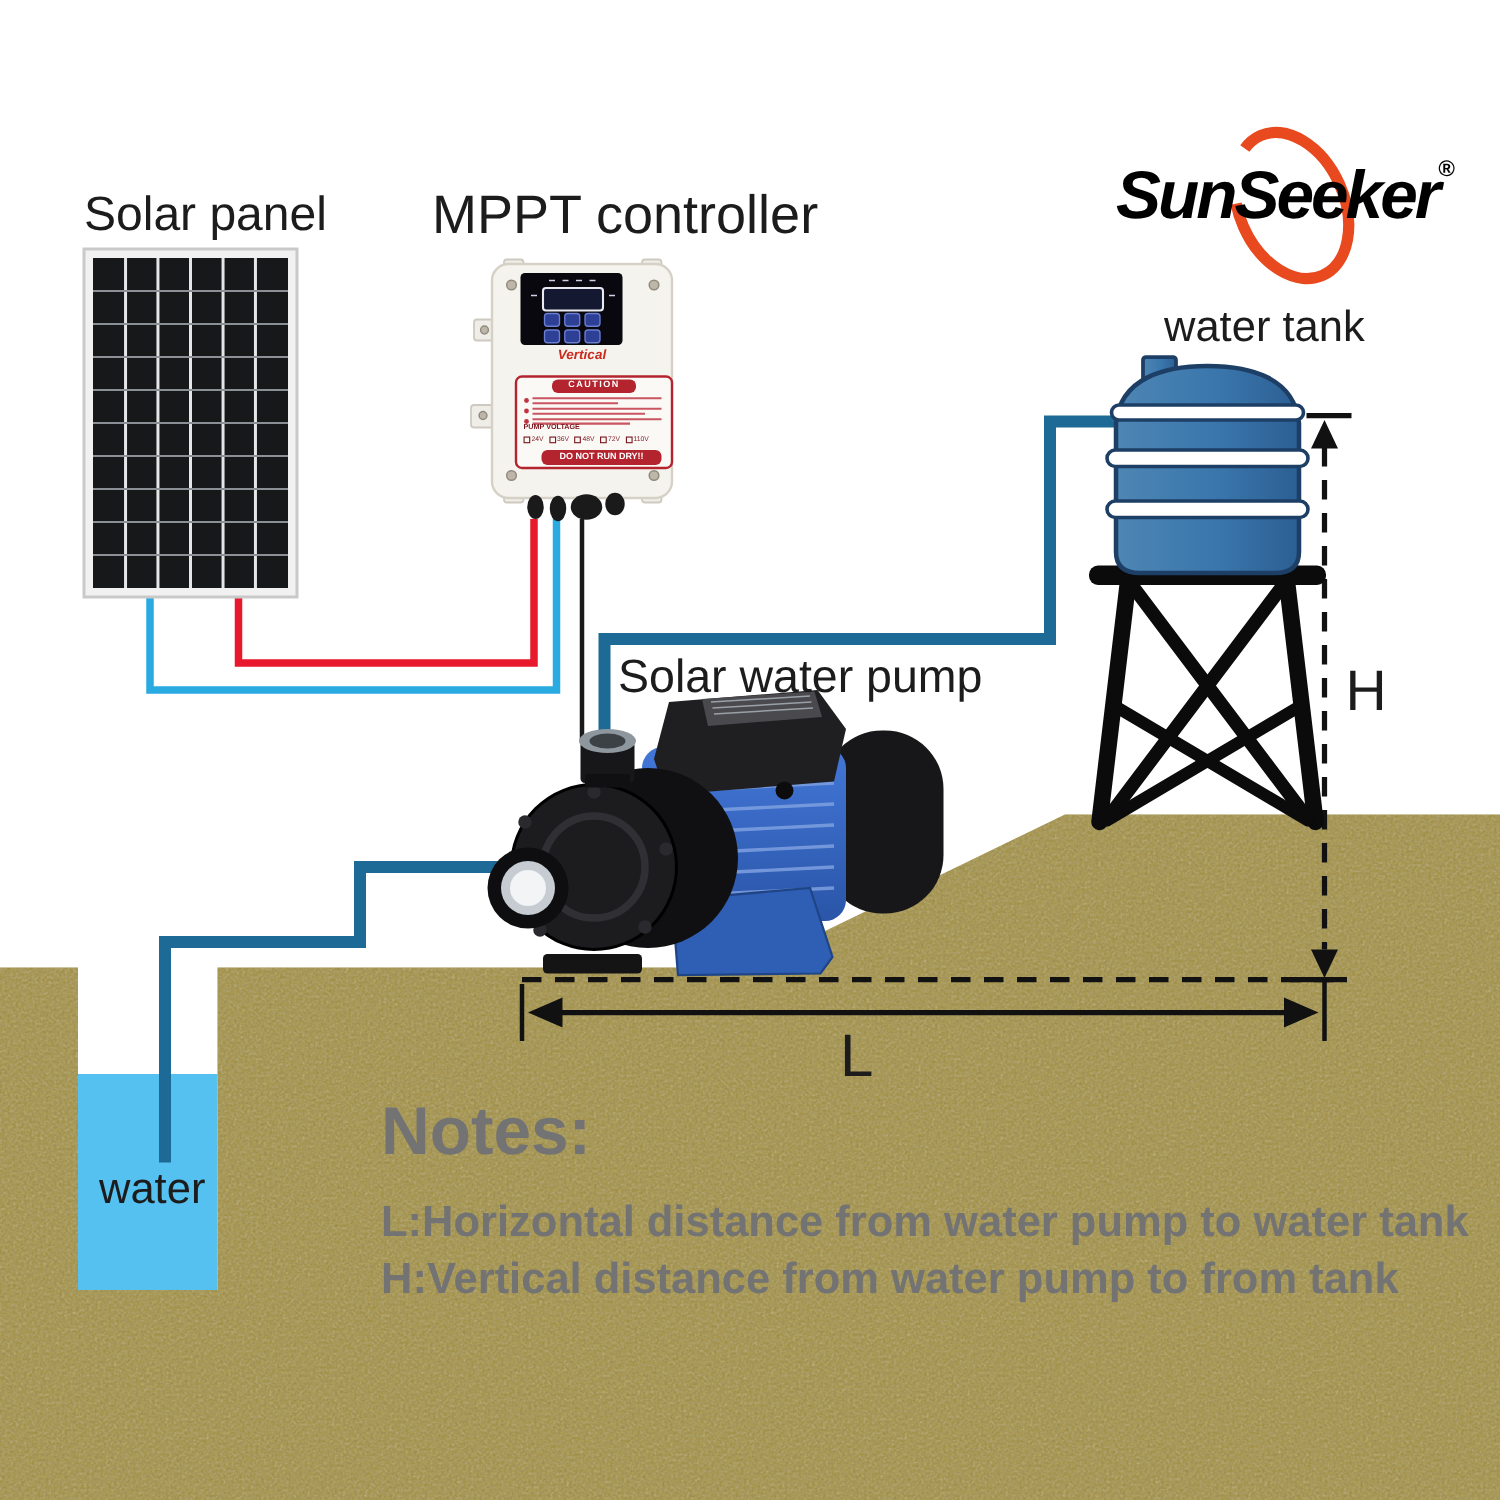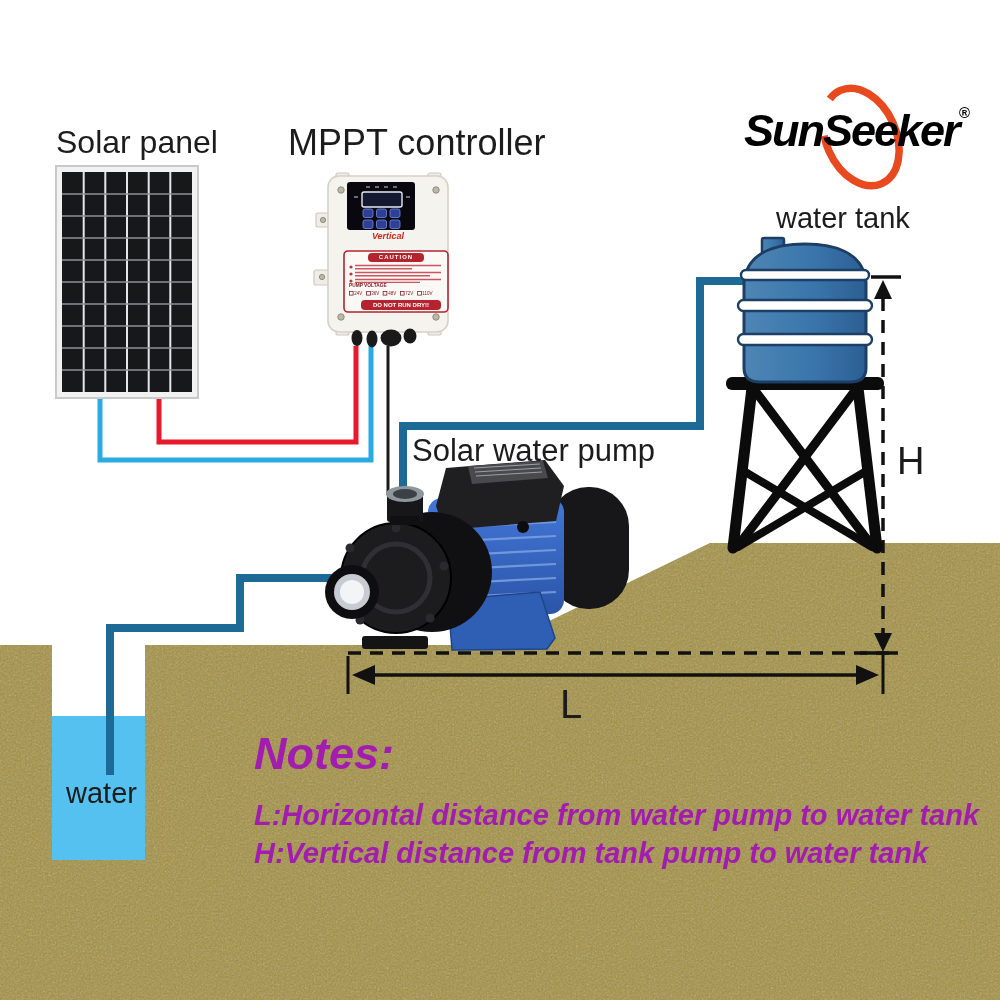--- a/index.html
+++ b/index.html
@@ -10,21 +10,21 @@
   .lbl-solar-panel{left:56px;top:124px;font-size:32px;}
   .lbl-mppt{left:288px;top:122px;font-size:36px;}
   .lbl-pump{left:412px;top:433px;font-size:31px;}
   .lbl-tank{left:744px;top:202px;font-size:29px;margin-left:32px;}
   .lbl-water{left:66px;top:777px;font-size:29px;}
   .lbl-dim-l{left:560px;top:682px;font-size:40px;}
   .lbl-dim-h{left:897px;top:440px;font-size:38px;}
   .logo{position:absolute;left:744px;top:104px;color:#000000;
         font-style:italic;font-weight:bold;font-size:45px;letter-spacing:-2px;white-space:nowrap;}
   .logo .reg{font-size:15px;vertical-align:28px;letter-spacing:0;}
-  .notes{position:absolute;left:254px;top:728px;color:#a21caf;font-style:italic;}
+  .notes{position:absolute;left:254px;top:728px;color:#737373;}
   .notes .notes-title{font-size:45px;font-weight:bold;margin:0 0 16px 0;}
   .notes .note-line{font-size:29px;font-weight:bold;line-height:38px;white-space:nowrap;}
   
   .ctl{position:absolute;white-space:nowrap;}
   .ctl-brand{left:356px;top:231px;width:64px;text-align:center;font-size:9px;
              font-style:italic;font-weight:bold;color:#C92B1E;}
   .ctl-banner{background:#B3242E;color:#fff;text-align:center;border-radius:4px;
               font-weight:bold;}
   .ctl-caution{left:368px;top:253px;width:56px;height:9px;font-size:6px;line-height:9px;letter-spacing:1px;}
   .ctl-voltage-title{left:349px;top:283px;font-size:6px;font-weight:bold;color:#7c1822;transform:scale(.8);transform-origin:0 0;}
@@ -270,16 +270,16 @@
   <span class="opt">
         <span class="cb"></span>
         <span>110V</span>
       </span>
 </div>
 <div class="ctl ctl-banner ctl-warning">DO NOT RUN DRY!!</div>
 
 <div class="notes">
   <div class="notes-title">Notes:</div>
   <div class="note-line">L:Horizontal distance from water pump to water tank</div>
-  <div class="note-line">H:Vertical distance from tank pump to water tank</div>
+  <div class="note-line">H:Vertical distance from water pump to from tank</div>
 </div>
 
 </div>
 
 </body></html>

